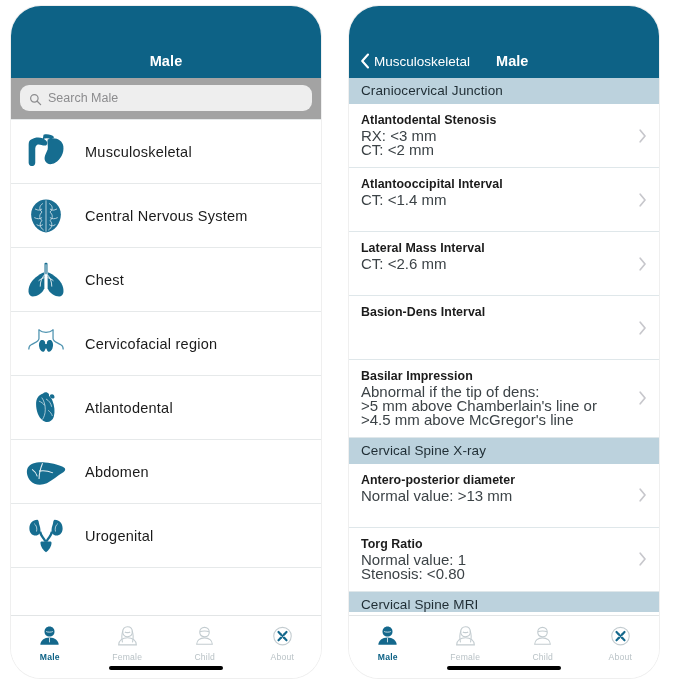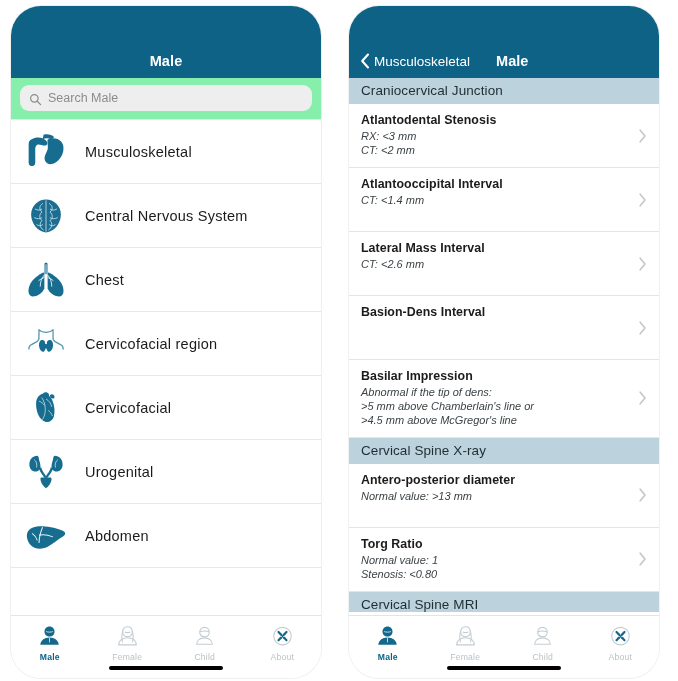--- a/index.html
+++ b/index.html
@@ -70,21 +70,21 @@
   .chev-back svg { display:block; }
   .nav-title-detail {
     color: #ffffff;
     font-size: 14.5px;
     font-weight: bold;
     margin-left: 26px;
   }
 
   
   .search-zone {
-    background: #86efac;
+    background: #a3a3a3;
     padding: 7px 9px 8px 9px;
   }
   .search-box {
     background: #eeeeee;
     border-radius: 9px;
     height: 26px;
     display: flex;
     align-items: center;
     padding: 0 9px;
     box-sizing: border-box;
@@ -157,25 +157,24 @@
   }
   .detail-body { flex: 1; padding-right: 26px; }
   .detail-title {
     font-size: 12.4px;
     font-weight: bold;
     color: #1b1b1b;
     letter-spacing: .05px;
     margin-bottom: 2px;
   }
   .detail-sub {
-    font-size: 11px;
+    font-size: 15px;
     color: #3c4347;
     line-height: 14.2px;
     white-space: pre-line;
-    font-style: italic;
   }
   .row-chev {
     position: absolute;
     right: 12px;
     top: 50%;
     transform: translateY(-50%);
     width: 8px;
     height: 14px;
   }
   .row-pad-1 { min-height: 64px; }
@@ -329,56 +328,56 @@
               <path d="M30 5 C33 3 36 5 36 8 C36 10 34 11 32 10 C30 9 29 7 30 5 Z"></path>
             </g>
             <g stroke="#ffffff" stroke-width="1" fill="none" opacity=".85">
               <path d="M18 9 C21 13 23 19 23 26 C23 32 21 37 19 40"></path>
               <path d="M24 11 C28 13 31 17 32 22"></path>
               <path d="M14 14 C17 15 20 17 22 20"></path>
               <path d="M27 27 C30 29 32 32 33 35"></path>
             </g>
           </svg>
         </span>
-        <span class="organ-label">Cervicofacial</span>
+        <span class="organ-label">Atlantodental</span>
+      </div>
+
+      <div class="organ-row">
+        <span class="organ-ico">
+          <svg viewBox="0 0 48 46" width="42" height="40">
+            <g fill="#166d90">
+              <path d="M3 18 C6 13 14 11 23 12 C32 13 41 15 45 18 C47 19.5 46 22 43 24 C38 27 31 33 25 36 C18 39 10 38 6 33 C2 28 1 22 3 18 Z"></path>
+            </g>
+            <g stroke="#ffffff" stroke-width="1.2" fill="none" opacity=".9">
+              <path d="M20 13 C18 18 16 24 16 31"></path>
+              <path d="M16 22 C21 21 27 22 32 24"></path>
+              <path d="M8 20 C11 22 13 25 14 28"></path>
+            </g>
+          </svg>
+        </span>
+        <span class="organ-label">Abdomen</span>
       </div>
 
       <div class="organ-row">
         <span class="organ-ico">
           <svg viewBox="0 0 48 46" width="38" height="37">
             <g fill="#166d90">
               <path d="M13 3 C7 3 3 8 3 14 C3 19 6 23 11 23 C15 23 17 20 17 16 C17 12 15 9 15 7 C15 5 14 3 13 3 Z"></path>
               <path d="M35 3 C41 3 45 8 45 14 C45 19 42 23 37 23 C33 23 31 20 31 16 C31 12 33 9 33 7 C33 5 34 3 35 3 Z"></path>
               <path d="M15 18 C16 24 20 27 22 31 L25 31 C23 26 19 23 18 18 Z"></path>
               <path d="M33 18 C32 24 28 27 26 31 L23 31 C25 26 29 23 30 18 Z"></path>
               <path d="M17 32 C17 31 18 30.5 19 30.5 L29 30.5 C30 30.5 31 31 31 32 C31 37 27 42 24 44 C21 42 17 37 17 32 Z"></path>
             </g>
             <g stroke="#ffffff" stroke-width="1" fill="none" opacity=".8">
               <path d="M9 8 C12 10 13 14 12 18"></path>
               <path d="M39 8 C36 10 35 14 36 18"></path>
             </g>
           </svg>
         </span>
         <span class="organ-label">Urogenital</span>
-      </div>
-
-      <div class="organ-row">
-        <span class="organ-ico">
-          <svg viewBox="0 0 48 46" width="42" height="40">
-            <g fill="#166d90">
-              <path d="M3 18 C6 13 14 11 23 12 C32 13 41 15 45 18 C47 19.5 46 22 43 24 C38 27 31 33 25 36 C18 39 10 38 6 33 C2 28 1 22 3 18 Z"></path>
-            </g>
-            <g stroke="#ffffff" stroke-width="1.2" fill="none" opacity=".9">
-              <path d="M20 13 C18 18 16 24 16 31"></path>
-              <path d="M16 22 C21 21 27 22 32 24"></path>
-              <path d="M8 20 C11 22 13 25 14 28"></path>
-            </g>
-          </svg>
-        </span>
-        <span class="organ-label">Abdomen</span>
       </div>
 
       <div class="list-filler"></div>
     </div>
 
     <div class="tabbar">
       <div class="tab">
         <span class="tab-ico">
           <svg viewBox="0 0 30 30" width="25" height="25">
             <g fill="#14688c">

